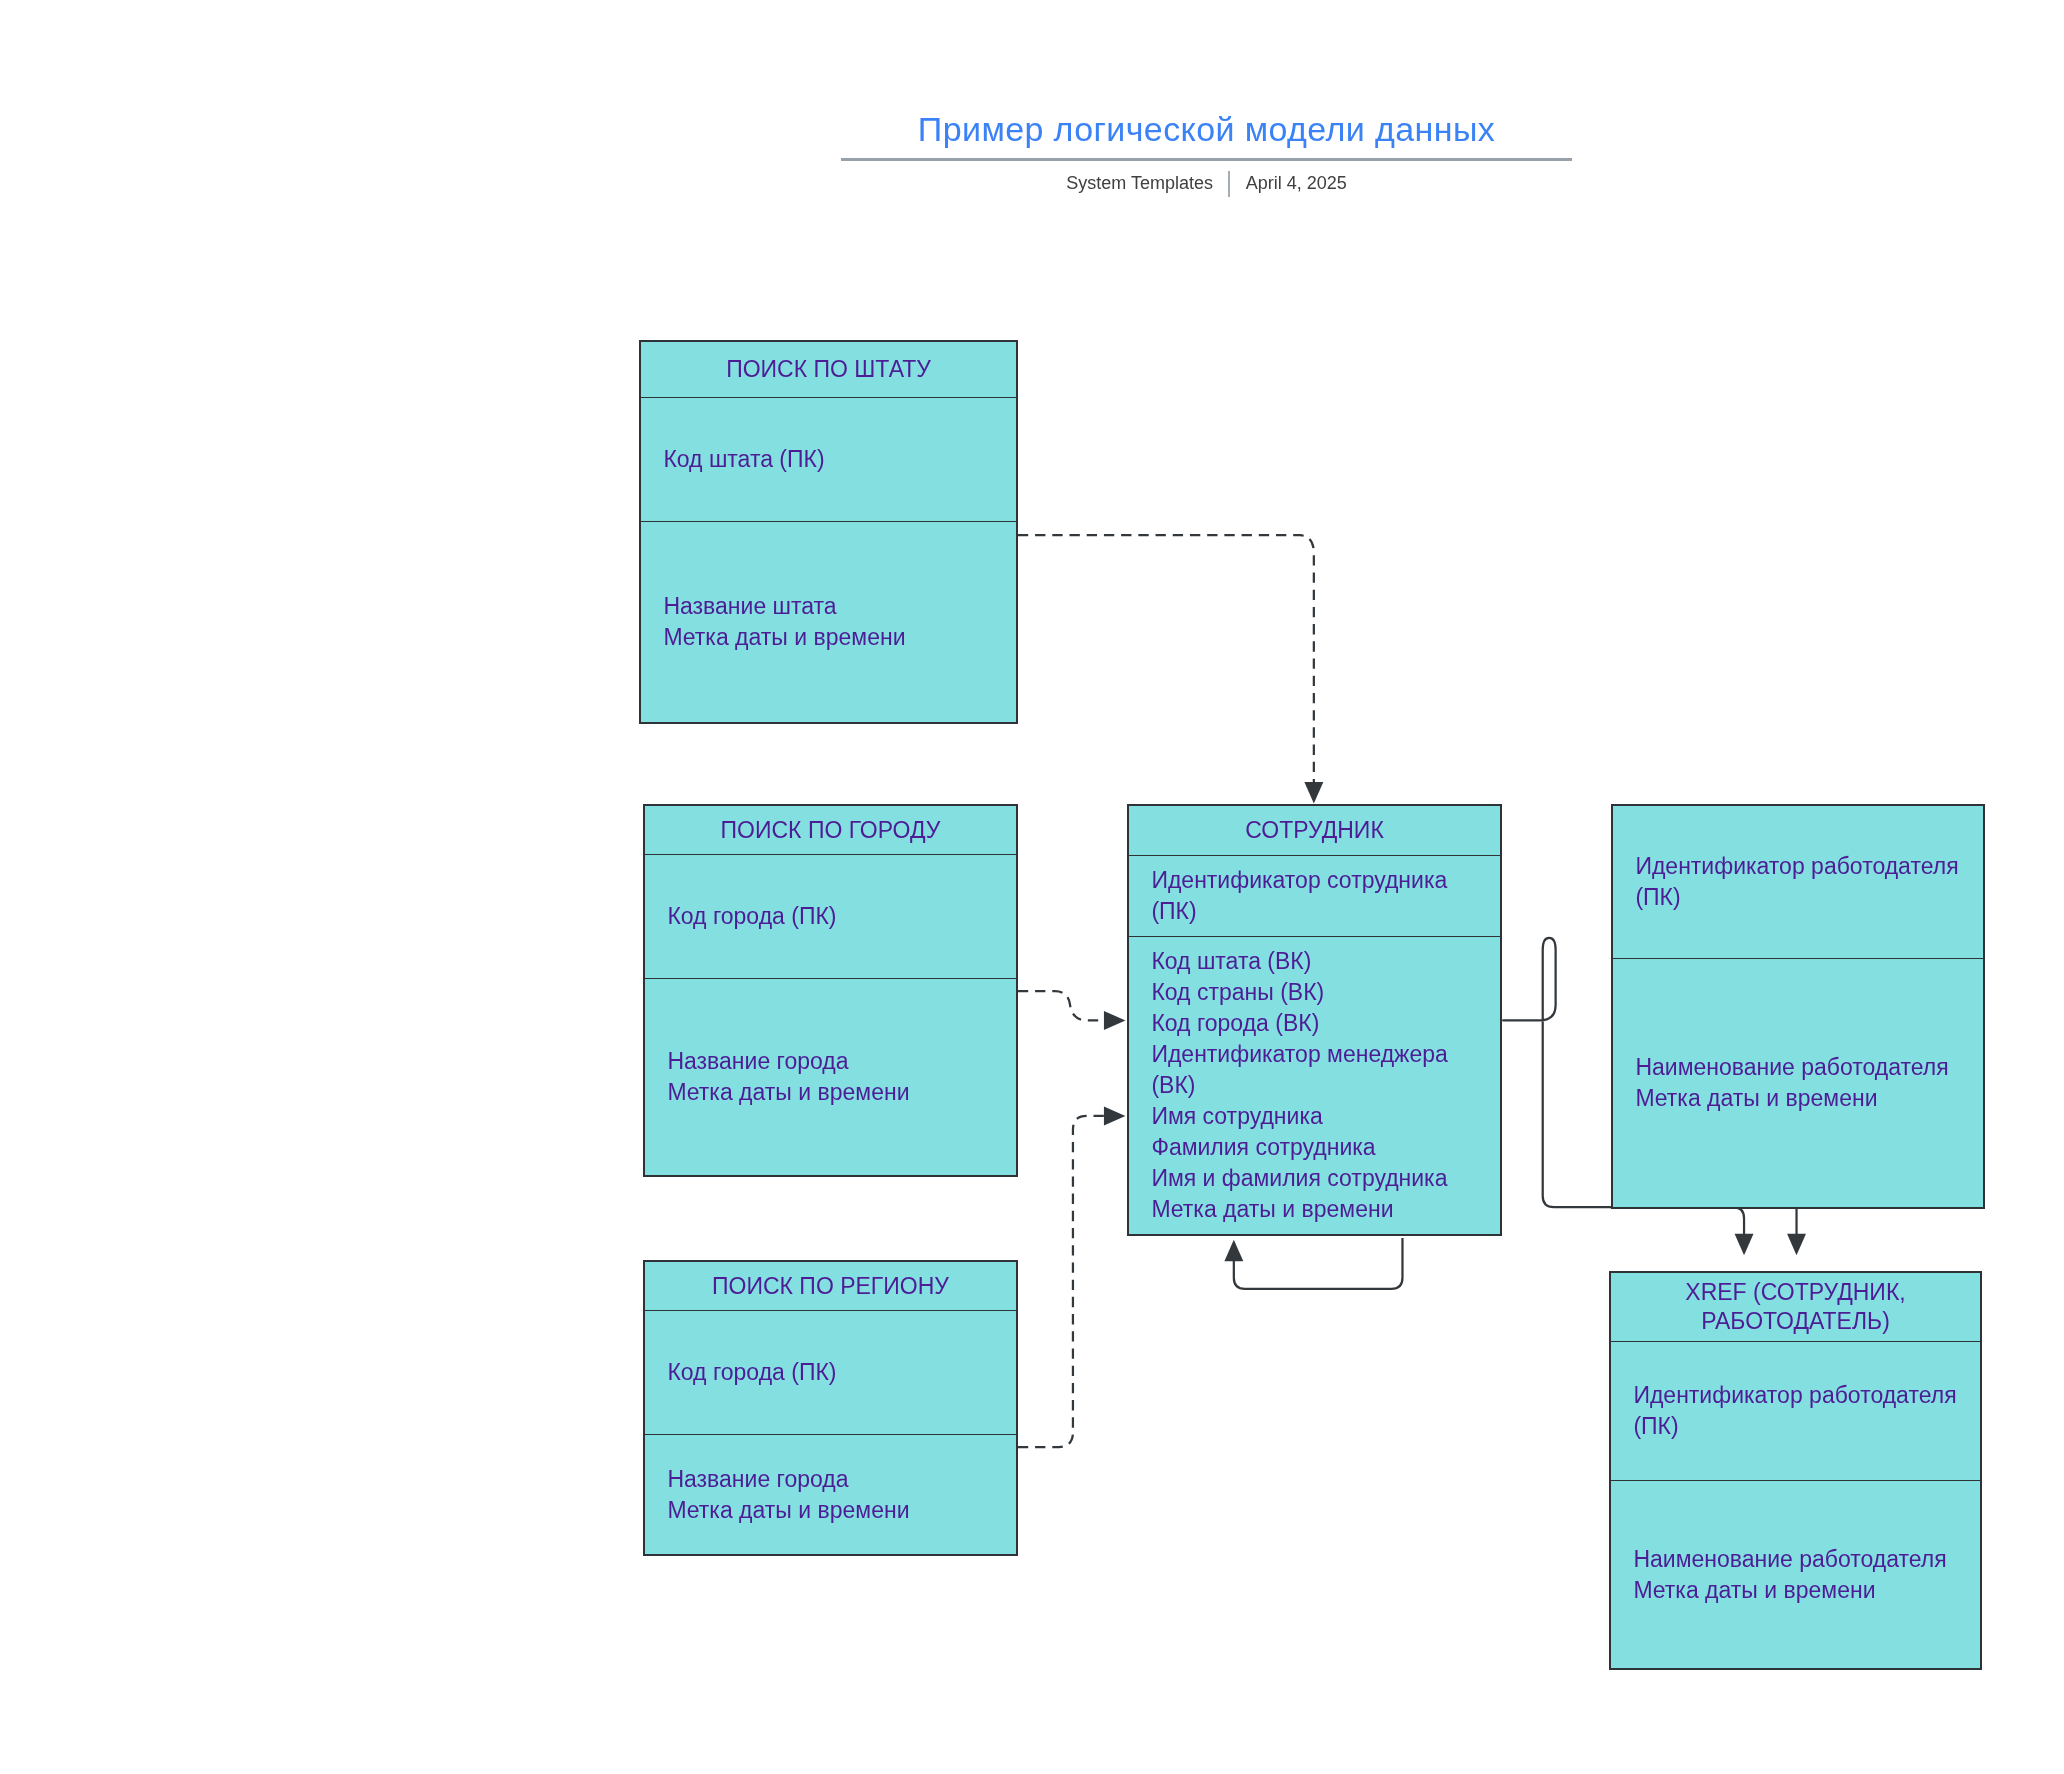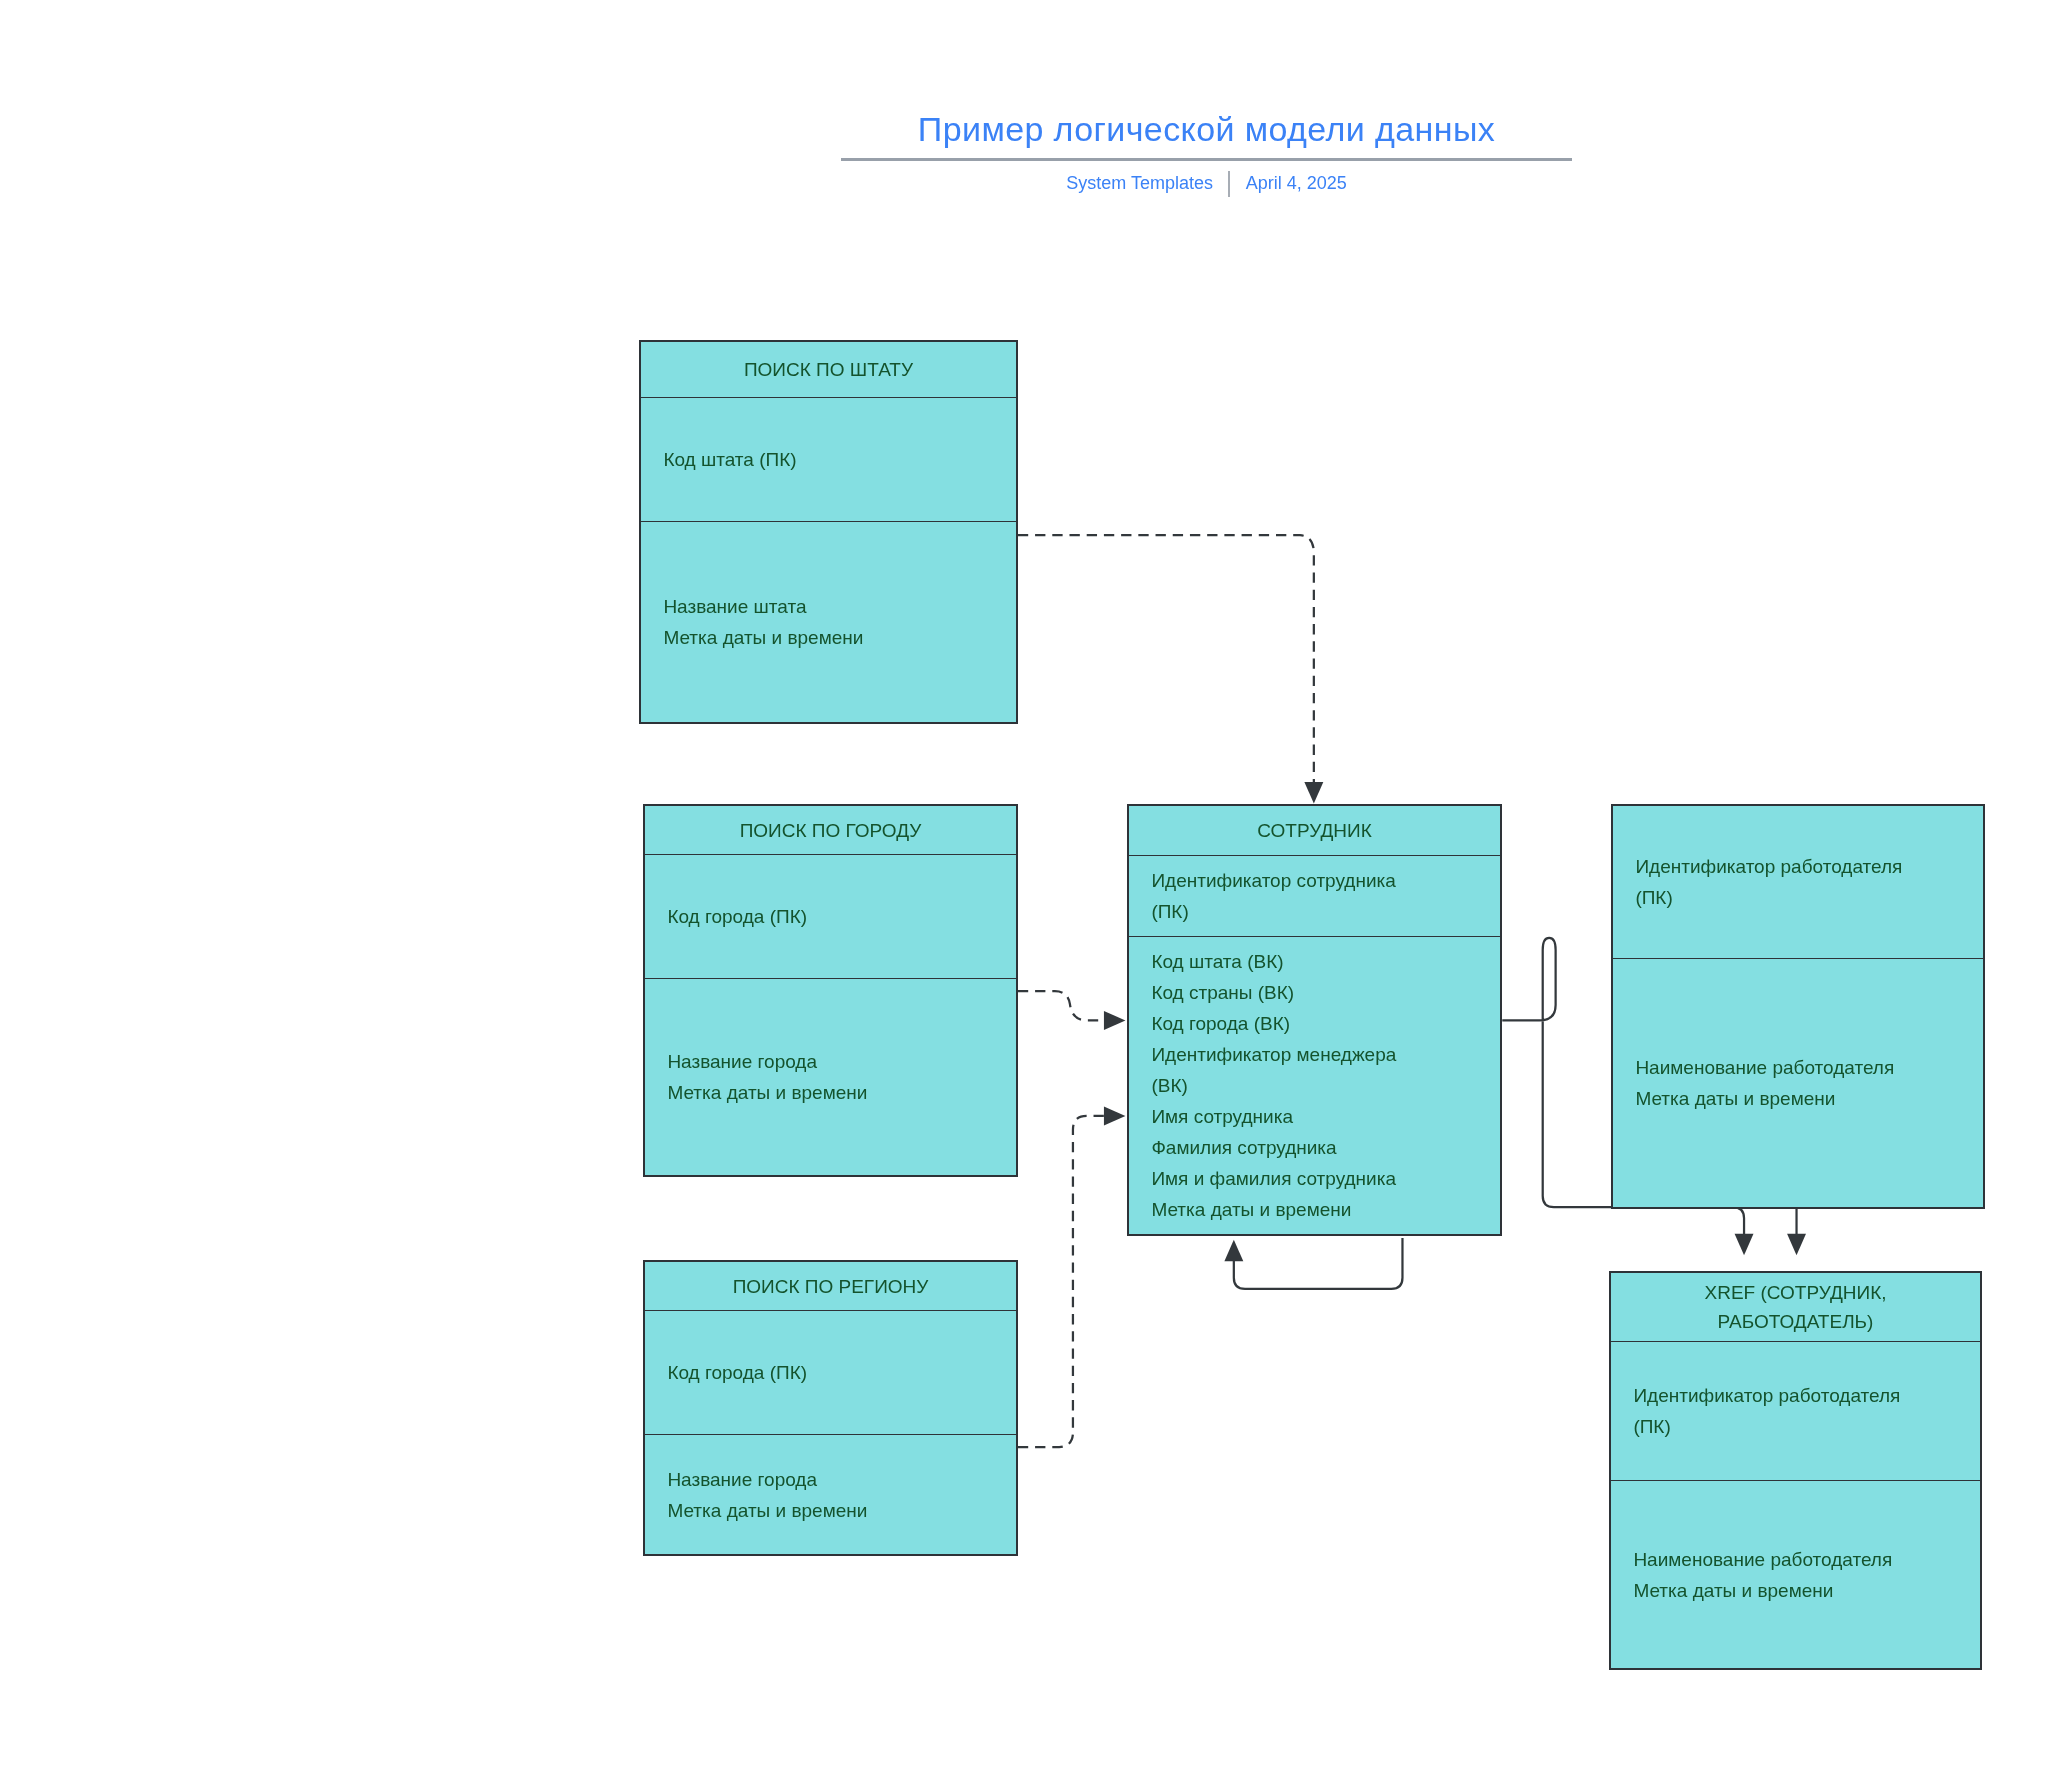--- a/index.html
+++ b/index.html
@@ -18,34 +18,34 @@
   .doc-title{
     font-size:34px;font-weight:normal;color:#3b82f6;
     letter-spacing:0.4px;
     padding-bottom:8.6px;
     border-bottom:3.4px solid #98a0aa;
     margin:0;
   }
   .doc-subtitle{
     margin-top:10.3px;
     display:flex;align-items:center;justify-content:center;gap:15.5px;
-    font-size:18px;color:#3b82f6;
+    font-size:18px;color:#404040;
   }
   .subtitle-sep{
     display:inline-block;width:1.7px;height:26px;background:#a7adb5;
   }
   
   .entity{
     position:absolute;
     background:#84dfe1;
     border:2.6px solid #2e3338;
     box-sizing:border-box;
     display:flex;flex-direction:column;
-    color:#14532d;
-    font-size:19px;line-height:31px;
+    color:#4c1d95;
+    font-size:23px;line-height:31px;
   }
   .entity .hdr{
     flex:0 0 auto;
     display:flex;align-items:center;justify-content:center;
     text-align:center;
     border-bottom:1.7px solid #2e3338;
     white-space:pre-line;
     padding:0 8.6px;
     line-height:29px;
   }

